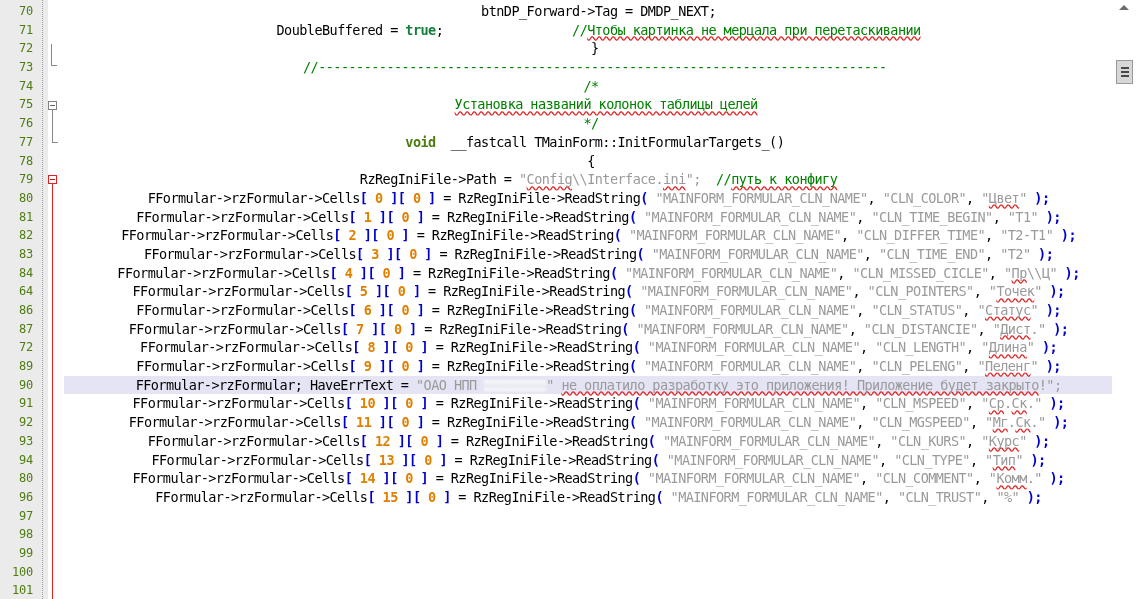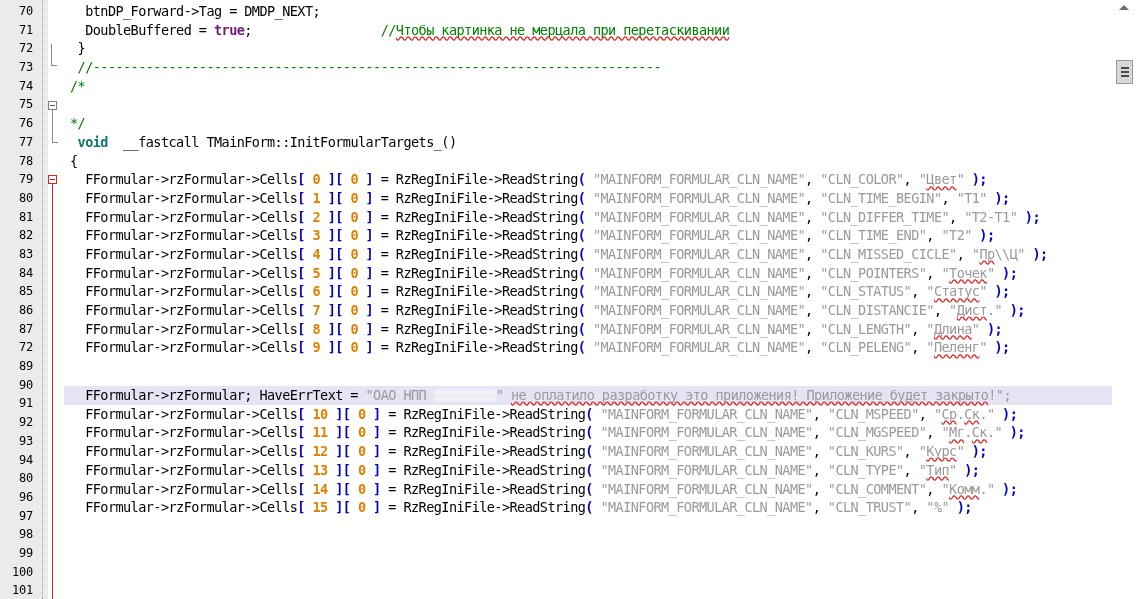--- a/index.html
+++ b/index.html
@@ -31,21 +31,21 @@
     position: relative;
     padding-top: 2px;
     box-sizing: border-box;
   }
   .gutter-num {
     height: 18.7px;
     line-height: 18.7px;
     text-align: right;
     padding-right: 5px;
     font-size: 12px;
-    color: #000000;
+    color: #4d7c0f;
     font-family: "DejaVu Sans Mono", "Liberation Mono", monospace;
     letter-spacing: -0.2px;
   }
 
   
   .dotcol {
     width: 10px;
     min-width: 10px;
     background: #ebebeb;
     position: relative;
@@ -116,29 +116,29 @@
   }
   .codeline {
     height: 18.7px;
     line-height: 18.7px;
     white-space: pre;
     font-size: 13.5px;
     font-family: "DejaVu Sans Mono", "Liberation Mono", monospace;
     color: #000000;
     letter-spacing: -0.55px;
     padding-left: 6px;
+    text-align: center;
   }
   .codeline.hl {
     background: #e4e4f4;
-    margin-top: 29px;
-  }
-
-  
-  .kw    { color: #0f766e; font-weight: bold; }
-  .kw2   { color: #701a75; font-weight: bold; }
+  }
+
+  
+  .kw    { color: #4d7c0f; font-weight: bold; }
+  .kw2   { color: #15803d; font-weight: bold; }
   .str   { color: #9a9a9a; }
   .num   { color: #e08000; font-weight: bold; }
   .cmt   { color: #008000; }
   .punct { color: #0000c8; font-weight: bold; }
   .plain { color: #000000; }
 
   
   .sq {
     text-decoration: underline wavy #e02020;
     text-decoration-skip-ink: none;
@@ -210,21 +210,21 @@
       <div class="gutter-num">75</div>
       <div class="gutter-num">76</div>
       <div class="gutter-num">77</div>
       <div class="gutter-num">78</div>
       <div class="gutter-num">79</div>
       <div class="gutter-num">80</div>
       <div class="gutter-num">81</div>
       <div class="gutter-num">82</div>
       <div class="gutter-num">83</div>
       <div class="gutter-num">84</div>
-      <div class="gutter-num">85</div>
+      <div class="gutter-num">64</div>
       <div class="gutter-num">86</div>
       <div class="gutter-num">87</div>
       <div class="gutter-num">72</div>
       <div class="gutter-num">89</div>
       <div class="gutter-num">90</div>
       <div class="gutter-num">91</div>
       <div class="gutter-num">92</div>
       <div class="gutter-num">93</div>
       <div class="gutter-num">94</div>
       <div class="gutter-num">80</div>
@@ -247,24 +247,25 @@
       <div class="fold-box red" style="left: 0px; top: 175.3px;"></div>
       <div class="fold-line red" style="left: 4px; top: 184.3px; height: 414.7px;"></div>
     </div>
 
   <div class="codearea" id="codearea">
       <div class="codeline"><span class="plain">  btnDP_Forward-&gt;Tag = DMDP_NEXT;</span></div>
       <div class="codeline"><span class="plain">  DoubleBuffered = </span><span class="kw2">true</span><span class="plain">;                 </span><span class="cmt">//</span><span class="cmt sq">Чтобы картинка не мерцала при перетаскивании</span></div>
       <div class="codeline"><span class="plain"> }</span></div>
       <div class="codeline"><span class="cmt"> //---------------------------------------------------------------------------</span></div>
       <div class="codeline"><span class="cmt">/*</span></div>
-      <div class="codeline"><span class="cmt">    </span></div>
+      <div class="codeline"><span class="cmt">    </span><span class="cmt sq">Установка названий колонок таблицы целей</span></div>
       <div class="codeline"><span class="cmt">*/</span></div>
       <div class="codeline"><span class="plain"> </span><span class="kw">void</span><span class="plain">  __fastcall TMainForm::InitFormularTargets_()</span></div>
       <div class="codeline"><span class="plain">{</span></div>
+      <div class="codeline"><span class="plain">  RzRegIniFile-&gt;Path = </span><span class="str">"</span><span class="str sq">Config</span><span class="str">\\Interface.</span><span class="str sq">ini</span><span class="str">";  </span><span class="cmt">//</span><span class="cmt sq">путь к конфигу</span></div>
       <div class="codeline"><span class="plain">  FFormular-&gt;rzFormular-&gt;Cells</span><span class="punct">[ </span><span class="num">0</span><span class="punct"> ][ </span><span class="num">0</span><span class="punct"> ]</span><span class="plain"> = RzRegIniFile-&gt;ReadString</span><span class="punct">( </span><span class="str">"MAINFORM_FORMULAR_CLN_NAME"</span><span class="plain">, </span><span class="str">"CLN_COLOR"</span><span class="plain">, </span><span class="str">"</span><span class="str sq">Цвет</span><span class="str">"</span><span class="punct"> );</span></div>
       <div class="codeline"><span class="plain">  FFormular-&gt;rzFormular-&gt;Cells</span><span class="punct">[ </span><span class="num">1</span><span class="punct"> ][ </span><span class="num">0</span><span class="punct"> ]</span><span class="plain"> = RzRegIniFile-&gt;ReadString</span><span class="punct">( </span><span class="str">"MAINFORM_FORMULAR_CLN_NAME"</span><span class="plain">, </span><span class="str">"CLN_TIME_BEGIN"</span><span class="plain">, </span><span class="str">"T1"</span><span class="punct"> );</span></div>
       <div class="codeline"><span class="plain">  FFormular-&gt;rzFormular-&gt;Cells</span><span class="punct">[ </span><span class="num">2</span><span class="punct"> ][ </span><span class="num">0</span><span class="punct"> ]</span><span class="plain"> = RzRegIniFile-&gt;ReadString</span><span class="punct">( </span><span class="str">"MAINFORM_FORMULAR_CLN_NAME"</span><span class="plain">, </span><span class="str">"CLN_DIFFER_TIME"</span><span class="plain">, </span><span class="str">"T2-T1"</span><span class="punct"> );</span></div>
       <div class="codeline"><span class="plain">  FFormular-&gt;rzFormular-&gt;Cells</span><span class="punct">[ </span><span class="num">3</span><span class="punct"> ][ </span><span class="num">0</span><span class="punct"> ]</span><span class="plain"> = RzRegIniFile-&gt;ReadString</span><span class="punct">( </span><span class="str">"MAINFORM_FORMULAR_CLN_NAME"</span><span class="plain">, </span><span class="str">"CLN_TIME_END"</span><span class="plain">, </span><span class="str">"T2"</span><span class="punct"> );</span></div>
       <div class="codeline"><span class="plain">  FFormular-&gt;rzFormular-&gt;Cells</span><span class="punct">[ </span><span class="num">4</span><span class="punct"> ][ </span><span class="num">0</span><span class="punct"> ]</span><span class="plain"> = RzRegIniFile-&gt;ReadString</span><span class="punct">( </span><span class="str">"MAINFORM_FORMULAR_CLN_NAME"</span><span class="plain">, </span><span class="str">"CLN_MISSED_CICLE"</span><span class="plain">, </span><span class="str">"</span><span class="str sq">Пр</span><span class="str">\\Ц"</span><span class="punct"> );</span></div>
       <div class="codeline"><span class="plain">  FFormular-&gt;rzFormular-&gt;Cells</span><span class="punct">[ </span><span class="num">5</span><span class="punct"> ][ </span><span class="num">0</span><span class="punct"> ]</span><span class="plain"> = RzRegIniFile-&gt;ReadString</span><span class="punct">( </span><span class="str">"MAINFORM_FORMULAR_CLN_NAME"</span><span class="plain">, </span><span class="str">"CLN_POINTERS"</span><span class="plain">, </span><span class="str">"</span><span class="str sq">Точек</span><span class="str">"</span><span class="punct"> );</span></div>
       <div class="codeline"><span class="plain">  FFormular-&gt;rzFormular-&gt;Cells</span><span class="punct">[ </span><span class="num">6</span><span class="punct"> ][ </span><span class="num">0</span><span class="punct"> ]</span><span class="plain"> = RzRegIniFile-&gt;ReadString</span><span class="punct">( </span><span class="str">"MAINFORM_FORMULAR_CLN_NAME"</span><span class="plain">, </span><span class="str">"CLN_STATUS"</span><span class="plain">, </span><span class="str">"</span><span class="str sq">Статус</span><span class="str">"</span><span class="punct"> );</span></div>
       <div class="codeline"><span class="plain">  FFormular-&gt;rzFormular-&gt;Cells</span><span class="punct">[ </span><span class="num">7</span><span class="punct"> ][ </span><span class="num">0</span><span class="punct"> ]</span><span class="plain"> = RzRegIniFile-&gt;ReadString</span><span class="punct">( </span><span class="str">"MAINFORM_FORMULAR_CLN_NAME"</span><span class="plain">, </span><span class="str">"CLN_DISTANCIE"</span><span class="plain">, </span><span class="str">"</span><span class="str sq">Дист</span><span class="str">."</span><span class="punct"> );</span></div>
       <div class="codeline"><span class="plain">  FFormular-&gt;rzFormular-&gt;Cells</span><span class="punct">[ </span><span class="num">8</span><span class="punct"> ][ </span><span class="num">0</span><span class="punct"> ]</span><span class="plain"> = RzRegIniFile-&gt;ReadString</span><span class="punct">( </span><span class="str">"MAINFORM_FORMULAR_CLN_NAME"</span><span class="plain">, </span><span class="str">"CLN_LENGTH"</span><span class="plain">, </span><span class="str">"</span><span class="str sq">Длина</span><span class="str">"</span><span class="punct"> );</span></div>
       <div class="codeline"><span class="plain">  FFormular-&gt;rzFormular-&gt;Cells</span><span class="punct">[ </span><span class="num">9</span><span class="punct"> ][ </span><span class="num">0</span><span class="punct"> ]</span><span class="plain"> = RzRegIniFile-&gt;ReadString</span><span class="punct">( </span><span class="str">"MAINFORM_FORMULAR_CLN_NAME"</span><span class="plain">, </span><span class="str">"CLN_PELENG"</span><span class="plain">, </span><span class="str">"</span><span class="str sq">Пеленг</span><span class="str">"</span><span class="punct"> );</span></div>

